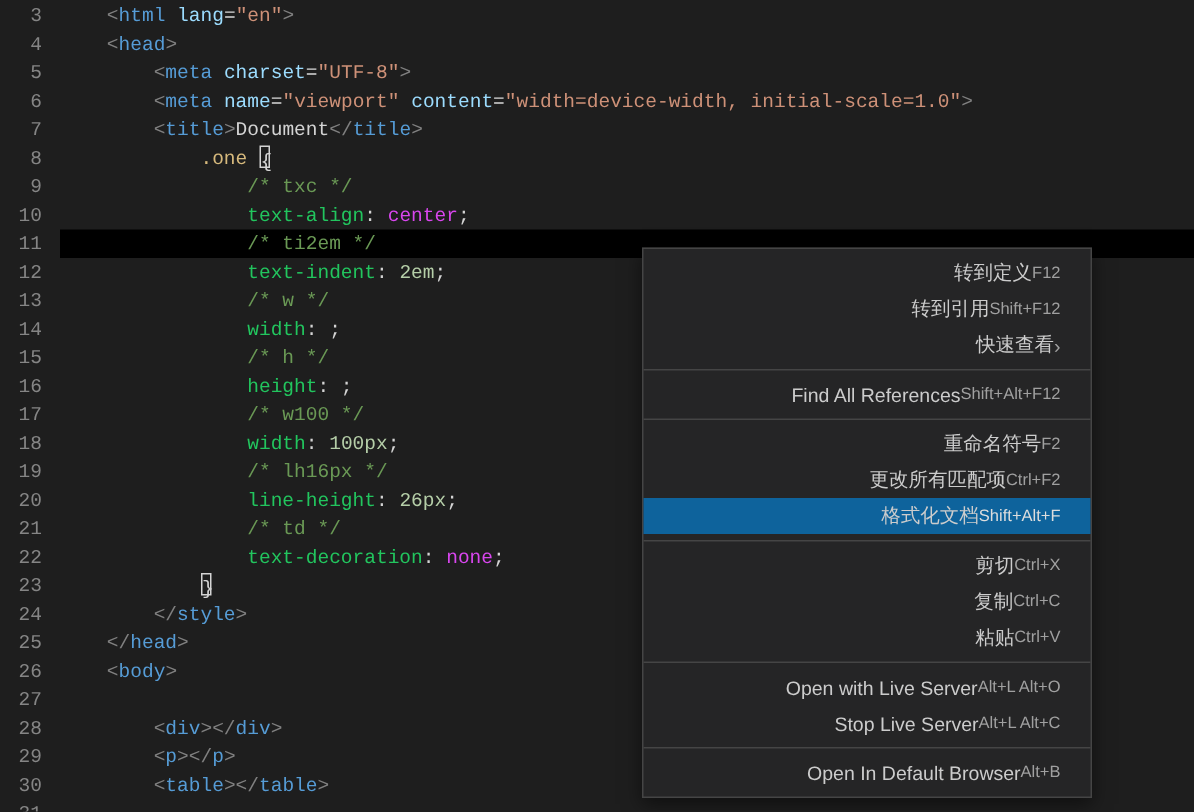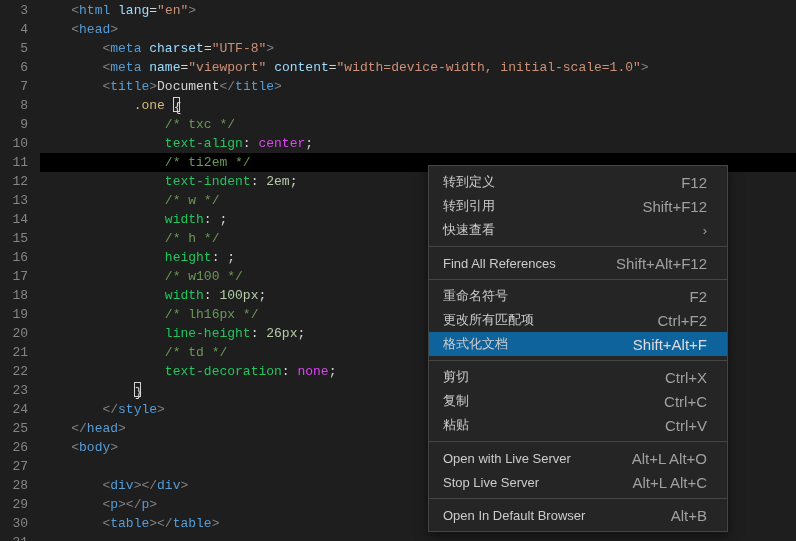--- a/index.html
+++ b/index.html
@@ -15,24 +15,24 @@
 .t-str{color:#ce9178}
 .t-sel{color:#d7ba7d}
 .t-prop{color:#22c55e}
 .t-val{color:#d946ef}
 .t-num{color:#b5cea8}
 .t-cmt{color:#6a9955}
 .t-punc{color:#808080}
 .t-txt{color:#d4d4d4}
 .cursor-box{display:inline-block;border:1px solid #d4d4d4;width:7px;height:15px;vertical-align:middle;margin-top:-2px}
 .ctx-menu{position:absolute;top:165px;left:428px;width:300px;background:#252526;border:1px solid #454545;box-shadow:0 4px 12px rgba(0,0,0,0.5);font-family:-apple-system,BlinkMacSystemFont,'Segoe UI',sans-serif;font-size:13px;color:#cccccc;padding:4px 0}
-.ctx-item{display:flex;justify-content:space-between;align-items:center;padding:4px 20px 4px 14px;cursor:pointer;height:24px}
+.ctx-item{display:flex;justify-content:flex-end;align-items:center;padding:4px 20px 4px 14px;cursor:pointer;height:24px}
 .ctx-item.sel{background:#0e639c}
 .ctx-sep{height:1px;background:#454545;margin:4px 0}
-.ctx-sc{color:#a0a0a0;font-size:15px}
+.ctx-sc{color:#a0a0a0;font-size:11px}
 .ctx-item.sel .ctx-sc{color:#ddd}
 .chev{color:#a0a0a0}
 </style>
 </head>
 <body>
 
 <div class="editor">
   <div class="gutter" id="gutter">
       <div>3</div>
       <div>4</div>

